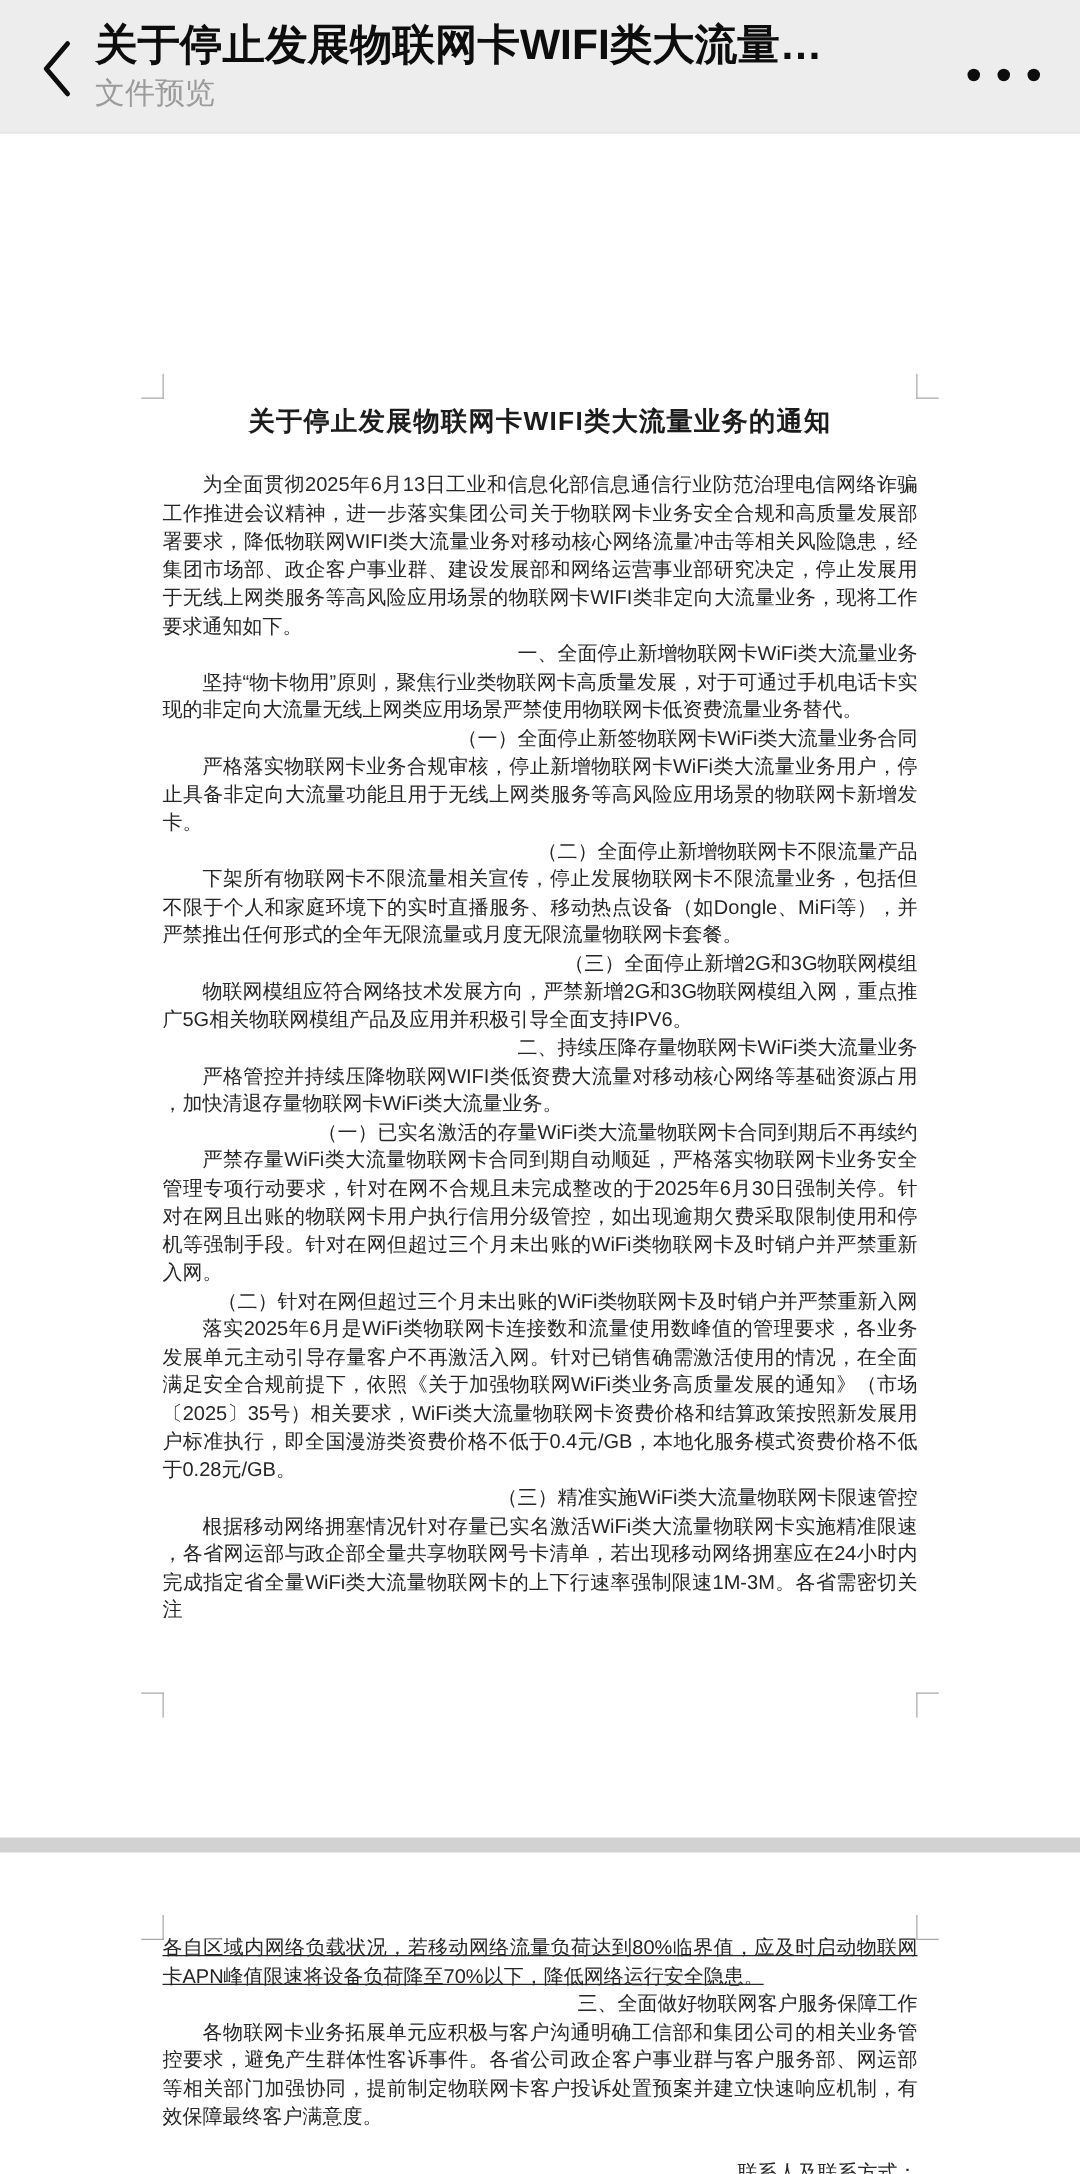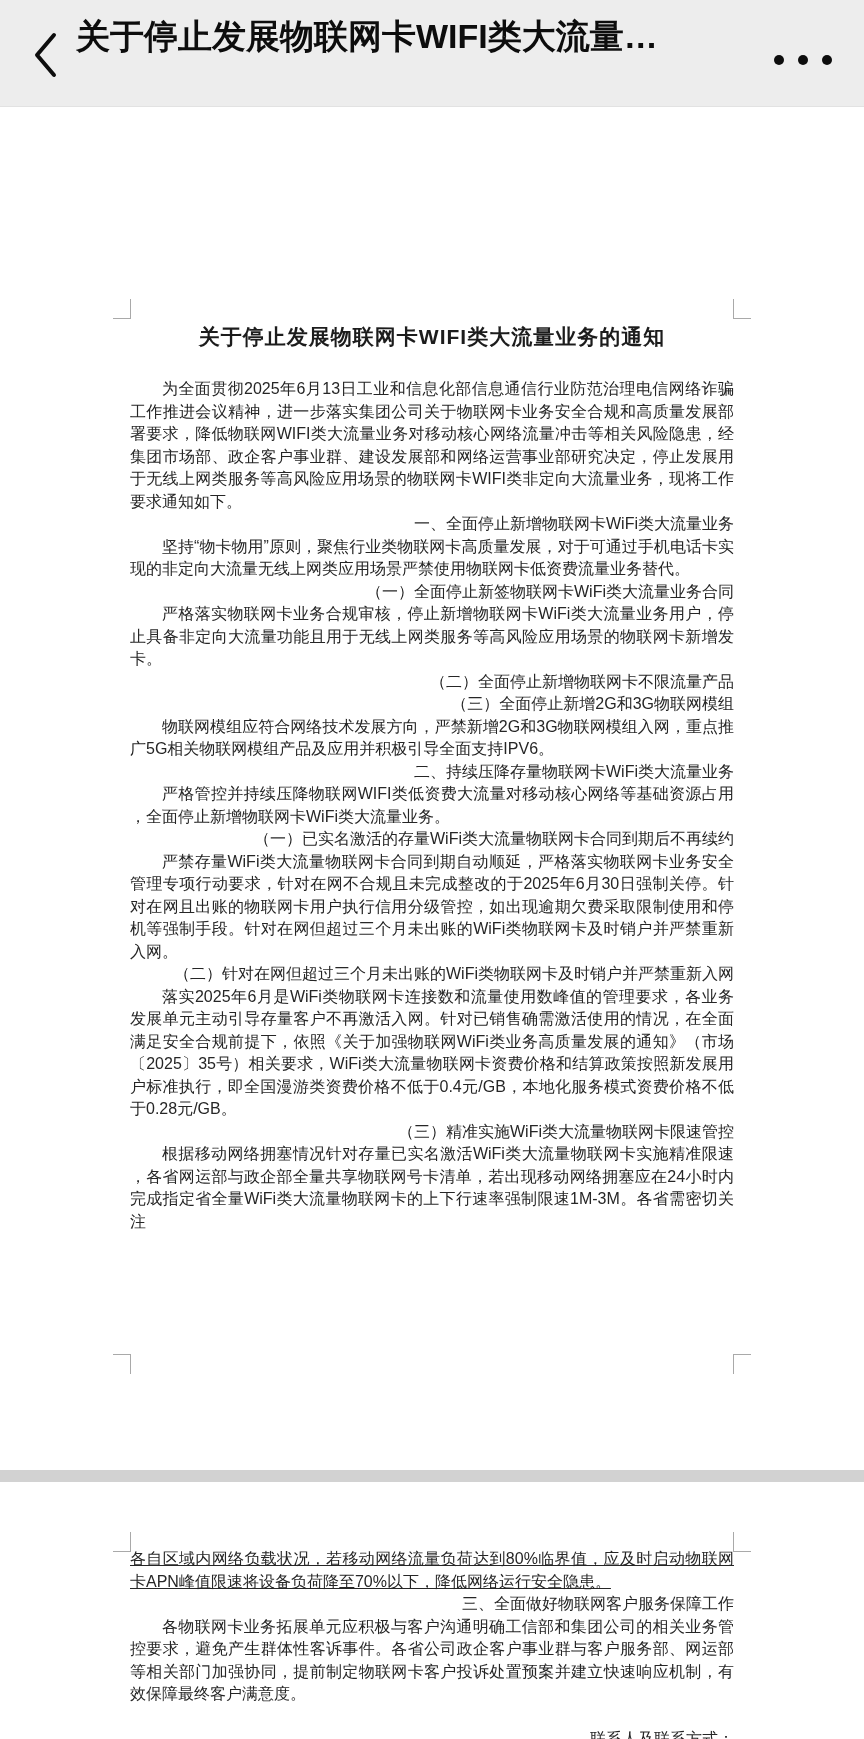--- a/index.html
+++ b/index.html
@@ -65,20 +65,21 @@
 <body>
 
 <div class="app-header">
   <div class="back-btn">
     <svg width="26" height="48" viewBox="0 0 26 48">
       <polyline points="22,4 5,24 22,44" fill="none" stroke="#0d0d0d" stroke-width="4" stroke-linecap="round" stroke-linejoin="round"></polyline>
     </svg>
   </div>
   <div class="hdr-text">
     <div class="hdr-title">关于停止发展物联网卡WIFI类大流量…</div>
+    <div class="hdr-sub">文件预览</div>
   </div>
   <div class="more-btn">
     <i></i>
     <i></i>
     <i></i>
   </div>
 </div>
 
 <div class="doc-area">
 
@@ -90,24 +91,25 @@
   <div class="doc-title">关于停止发展物联网卡WIFI类大流量业务的通知</div>
 
   <div class="doc-flow flow-p1">
 
   <div class="para p-body">为全面贯彻2025年6月13日工业和信息化部信息通信行业防范治理电信网络诈骗工作推进会议精神，进一步落实集团公司关于物联网卡业务安全合规和高质量发展部署要求，降低物联网WIFI类大流量业务对移动核心网络流量冲击等相关风险隐患，经集团市场部、政企客户事业群、建设发展部和网络运营事业部研究决定，停止发展用于无线上网类服务等高风险应用场景的物联网卡WIFI类非定向大流量业务，现将工作要求通知如下。</div>
       <div class="para p-heading">一、全面停止新增物联网卡WiFi类大流量业务</div>
       <div class="para p-body">坚持“物卡物用”原则，聚焦行业类物联网卡高质量发展，对于可通过手机电话卡实现的非定向大流量无线上网类应用场景严禁使用物联网卡低资费流量业务替代。</div>
       <div class="para p-heading">（一）全面停止新签物联网卡WiFi类大流量业务合同</div>
       <div class="para p-body">严格落实物联网卡业务合规审核，停止新增物联网卡WiFi类大流量业务用户，停止具备非定向大流量功能且用于无线上网类服务等高风险应用场景的物联网卡新增发卡。</div>
       <div class="para p-heading">（二）全面停止新增物联网卡不限流量产品</div>
+      <div class="para p-body">下架所有物联网卡不限流量相关宣传，停止发展物联网卡不限流量业务，包括但不限于个人和家庭环境下的实时直播服务、移动热点设备（如Dongle、MiFi等），并严禁推出任何形式的全年无限流量或月度无限流量物联网卡套餐。</div>
       <div class="para p-heading">（三）全面停止新增2G和3G物联网模组</div>
       <div class="para p-body">物联网模组应符合网络技术发展方向，严禁新增2G和3G物联网模组入网，重点推广5G相关物联网模组产品及应用并积极引导全面支持IPV6。</div>
       <div class="para p-heading">二、持续压降存量物联网卡WiFi类大流量业务</div>
-      <div class="para p-body">严格管控并持续压降物联网WIFI类低资费大流量对移动核心网络等基础资源占用，全面停止新增物联网卡WiFi类大流量业务。</div>
+      <div class="para p-body">严格管控并持续压降物联网WIFI类低资费大流量对移动核心网络等基础资源占用，加快清退存量物联网卡WiFi类大流量业务。</div>
       <div class="para p-heading">（一）已实名激活的存量WiFi类大流量物联网卡合同到期后不再续约</div>
       <div class="para p-body">严禁存量WiFi类大流量物联网卡合同到期自动顺延，严格落实物联网卡业务安全管理专项行动要求，针对在网不合规且未完成整改的于2025年6月30日强制关停。针对在网且出账的物联网卡用户执行信用分级管控，如出现逾期欠费采取限制使用和停机等强制手段。针对在网但超过三个月未出账的WiFi类物联网卡及时销户并严禁重新入网。</div>
       <div class="para p-heading">（二）针对在网但超过三个月未出账的WiFi类物联网卡及时销户并严禁重新入网</div>
       <div class="para p-body">落实2025年6月是WiFi类物联网卡连接数和流量使用数峰值的管理要求，各业务发展单元主动引导存量客户不再激活入网。针对已销售确需激活使用的情况，在全面满足安全合规前提下，依照《关于加强物联网WiFi类业务高质量发展的通知》（市场〔2025〕35号）相关要求，WiFi类大流量物联网卡资费价格和结算政策按照新发展用户标准执行，即全国漫游类资费价格不低于0.4元/GB，本地化服务模式资费价格不低于0.28元/GB。</div>
       <div class="para p-heading">（三）精准实施WiFi类大流量物联网卡限速管控</div>
       <div class="para p-body">根据移动网络拥塞情况针对存量已实名激活WiFi类大流量物联网卡实施精准限速，各省网运部与政企部全量共享物联网号卡清单，若出现移动网络拥塞应在24小时内完成指定省全量WiFi类大流量物联网卡的上下行速率强制限速1M-3M。各省需密切关注</div>
     </div>
 
   <div class="page-separator"></div>
 

